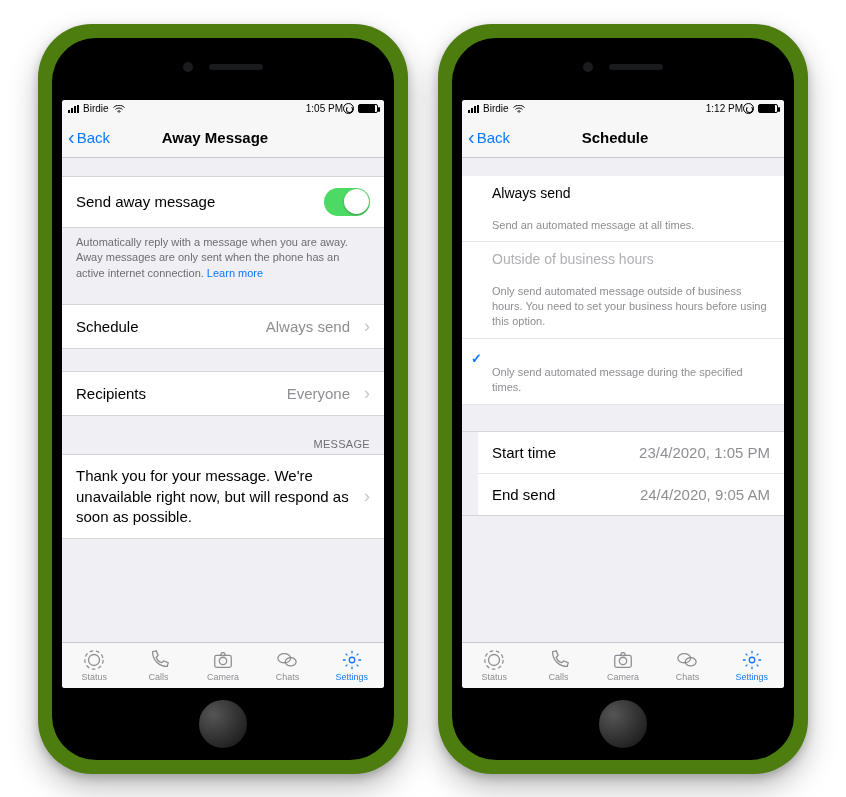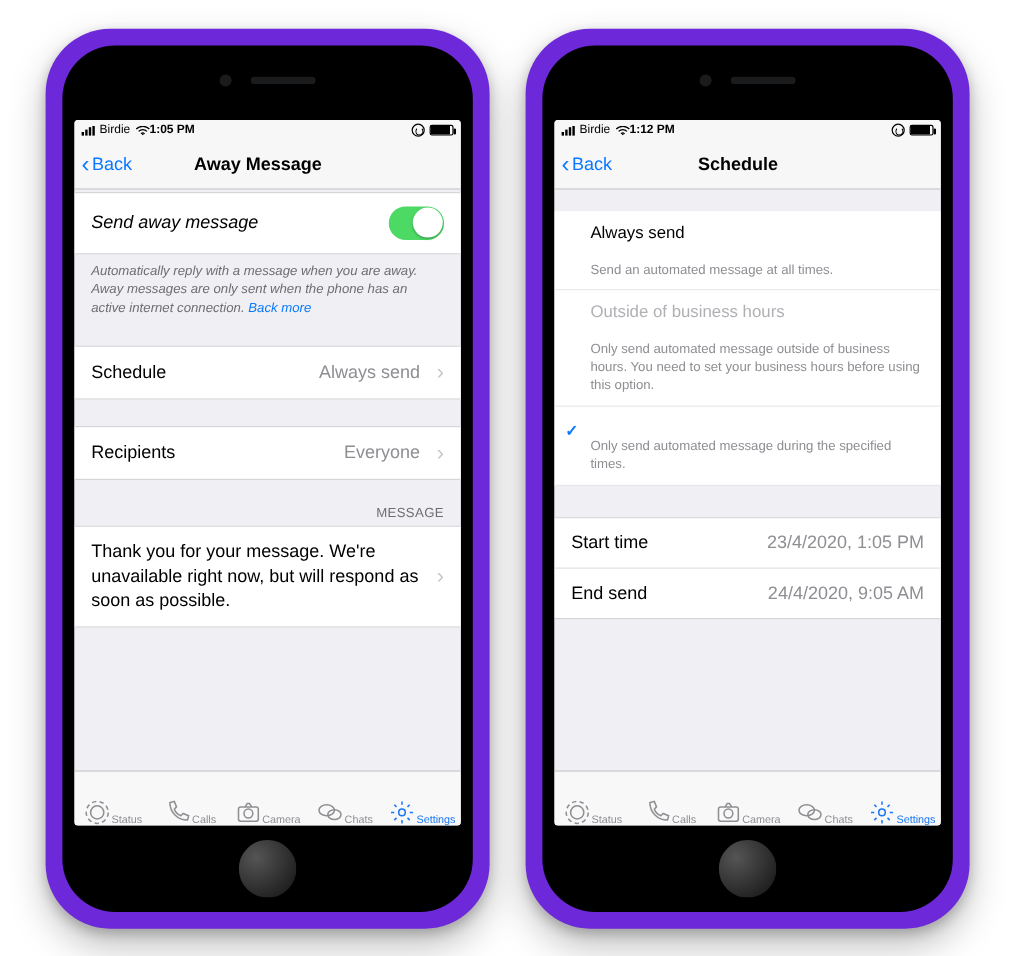--- a/index.html
+++ b/index.html
@@ -5,21 +5,21 @@
   * { box-sizing: border-box; margin:0; padding:0; }
   body {
     background:#fff;
     font-family: -apple-system, "Helvetica Neue", Arial, sans-serif;
     width:846px; height:797px;
     display:flex; justify-content:center; align-items:center; gap:30px;
   }
   .phone {
     width: 370px;
     height: 750px;
-    background:#6d28d9;
+    background:#4d7c0f;
     border-radius:54px;
     padding:14px;
     box-shadow:0 14px 30px rgba(0,0,0,.25), 0 4px 10px rgba(0,0,0,.2);
     position:relative;
   }
   .bezel {
     background:#000;
     border-radius:44px;
     width:100%; height:100%;
     padding:62px 10px 72px 10px;
@@ -45,21 +45,21 @@
     font-size:13px;
     color:#000;
   }
   
   .status{
     height:18px; background:#f7f7f8;
     display:flex; align-items:center; justify-content:space-between;
     padding:0 6px; font-size:10px; color:#000;font-weight:500;
   }
   .status .left, .status .right{display:flex;align-items:center;gap:4px}
-  .status .center{flex:1;text-align:left;font-weight:700}
+  .status .center{flex:1;text-align:right;font-weight:400}
   .sig{
     display:flex; gap:1px; align-items:flex-end; height:8px;
   }
   .sig span{width:2px;background:#000;}
   .sig span:nth-child(1){height:3px}
   .sig span:nth-child(2){height:5px}
   .sig span:nth-child(3){height:7px}
   .sig span:nth-child(4){height:8px}
   .wifi{width:12px;height:8px;}
   .batt{width:20px;height:9px;border:1px solid #000;border-radius:2px;position:relative}
@@ -73,21 +73,21 @@
     height:40px; background:#f7f7f8; border-bottom:1px solid #c8c7cc;
     display:flex; align-items:center; position:relative; font-size:15px;
   }
   .nav .back{color:#0b79ff; display:flex; align-items:center; gap:2px; padding-left:6px;}
   .nav .title{position:absolute;left:0;right:16px;text-align:center;font-weight:600;pointer-events:none}
   .chev{font-size:20px;line-height:1}
 
   .content{flex:1;overflow:auto;background:#efeff4}
 
   .group{margin-top:22px;}
-  .group.first{margin-top:2px;font-style:italic;}
+  .group.first{margin-top:18px;}
   .cell{
     background:#fff;
     border-top:1px solid #d6d6da; border-bottom:1px solid #d6d6da;
     padding:11px 14px;
     display:flex; align-items:center; gap:10px;
     font-size:15px;
   }
   .cell .spacer{flex:1}
   .cell .value{color:#8e8e93}
   .cell .disc{color:#c7c7cc;font-size:18px;margin-left:4px}
@@ -99,38 +99,38 @@
   .msg{line-height:1.35;flex:1}
 
   
   .toggle{width:46px;height:28px;border-radius:14px;background:#4cd964;position:relative}
   .toggle .knob{width:25px;height:25px;border-radius:50%;background:#fff;position:absolute;top:1.5px;right:1.5px;box-shadow:0 1px 2px rgba(0,0,0,.3)}
 
   
   .tabbar{
     height:46px;background:#f8f8f9;border-top:1px solid #c8c7cc;display:flex;
   }
-  .tab{flex:1;display:flex;align-items:flex-end;justify-content:center;font-size:9px;color:#8e8e93;gap:1px}
+  .tab{flex:1;display:flex;flex-direction:column;align-items:center;justify-content:center;font-size:9px;color:#8e8e93;gap:1px}
   .tab.active{color:#1a78f4}
   .tab svg{width:22px;height:22px;stroke:currentColor;fill:none;stroke-width:1.4}
 
   
   .opt{
     background:#fff;padding:9px 14px 9px 30px;border-bottom:1px solid #e5e5ea;position:relative;
   }
   .opt:first-child{border-top:1px solid #d6d6da}
   .opt:last-child{border-bottom:1px solid #d6d6da}
   .opt .t{font-size:14px;}
   .opt .d{font-size:11px;color:#8e8e93;line-height:1.35;margin-top:17px}
   .opt.disabled .t{color:#b0b0b5}
   .opt .check{position:absolute;left:9px;top:12px;color:#0b79ff;font-size:13px;font-weight:700}
   .opt.selected .t{font-weight:600}
 
   .row{
-    background:#fff;padding:12px 14px;display:flex;align-items:center;font-size:15px;
+    background:#fff;padding:12px 14px;display:flex;align-items:center;font-size:15px;margin-left:16px;
   }
   .row + .row{border-top:1px solid #e5e5ea}
   .rowgroup{border-top:1px solid #d6d6da;border-bottom:1px solid #d6d6da;margin-top:26px}
 
 </style>
 </head>
 <body>
 
 <div class="phone">
   <div class="bezel">
@@ -173,21 +173,21 @@
       <div class="content">
         <div class="group first">
           <div class="cell">
             <span>Send away message</span>
             <div class="spacer"></div>
             <div class="toggle">
                 <div class="knob"></div>
               </div>
           </div>
           <div class="footer">
-            <span>Automatically reply with a message when you are away. Away messages are only sent when the phone has an active internet connection. </span><a href="#">Back more</a>
+            <span>Automatically reply with a message when you are away. Away messages are only sent when the phone has an active internet connection. </span><a href="#">Learn more</a>
           </div>
         </div>
 
         <div class="group">
           <div class="cell">
             <span>Schedule</span>
             <div class="spacer"></div>
             <span class="value">Always send</span>
             <span class="disc">›</span>
           </div>

